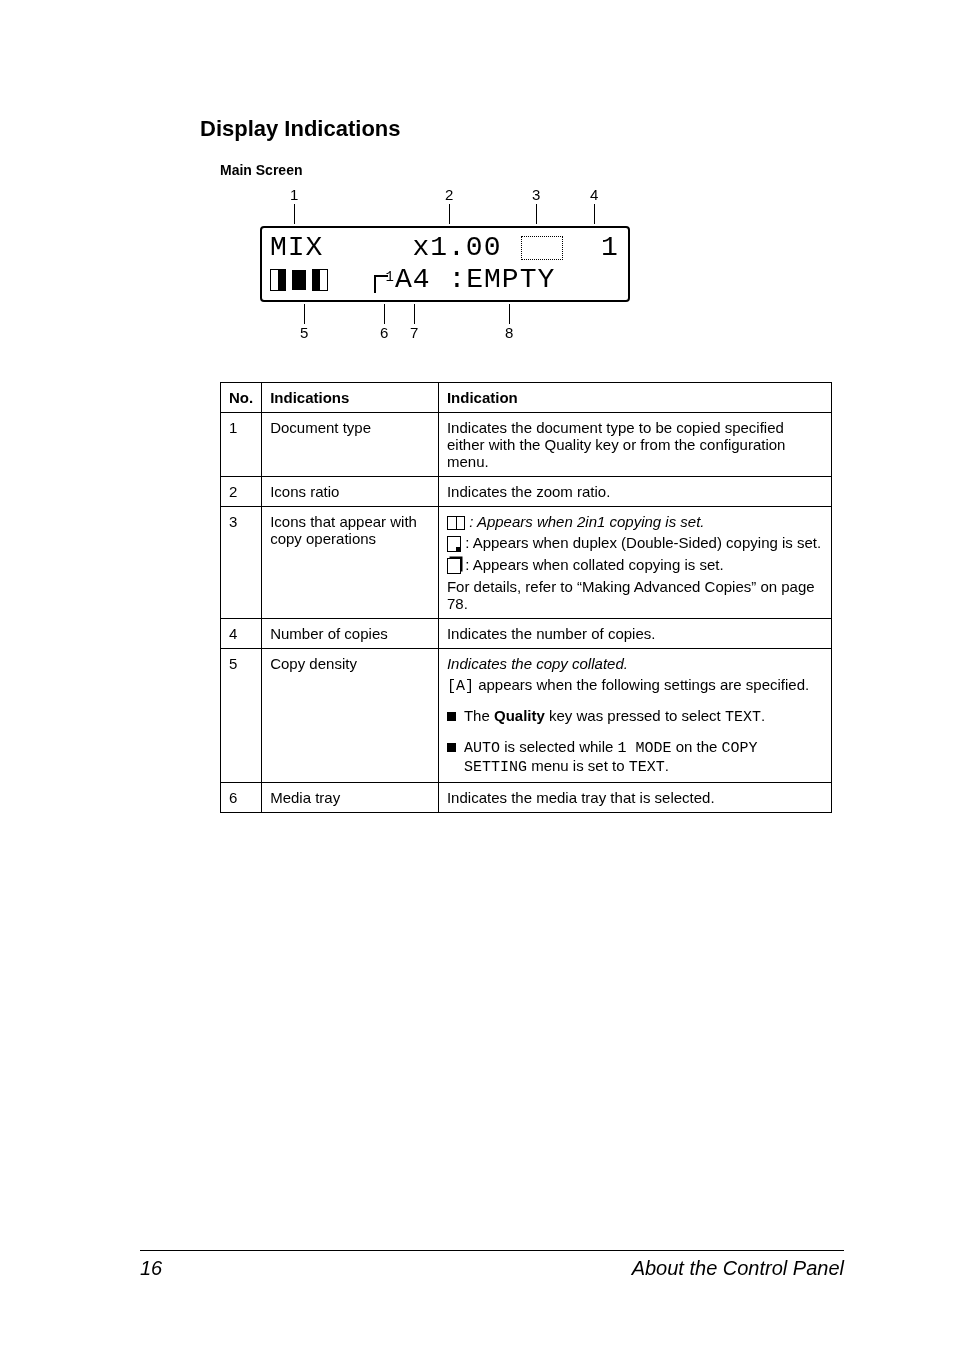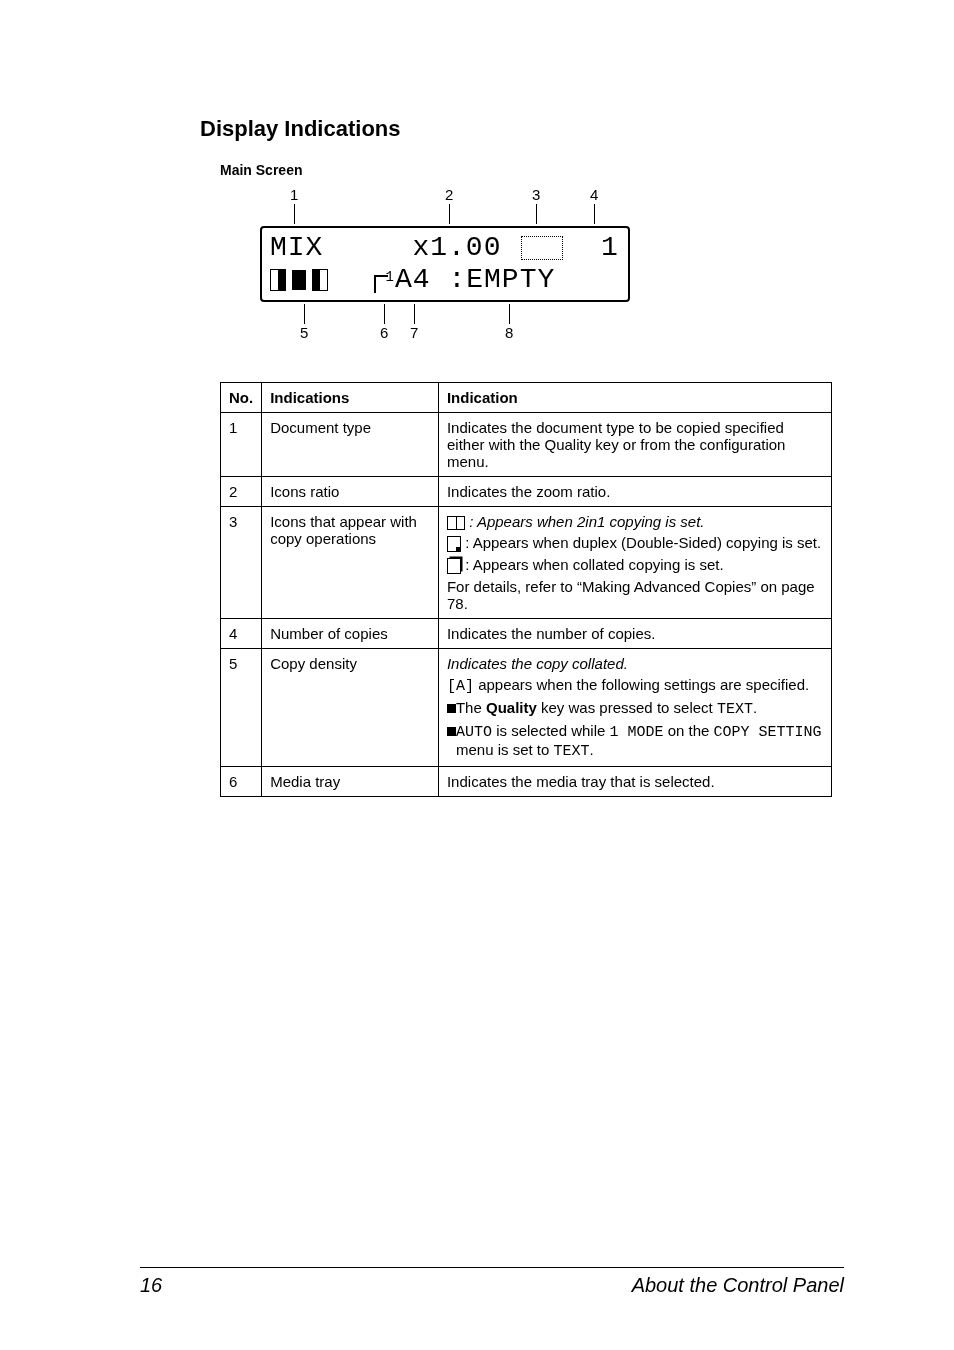--- a/index.html
+++ b/index.html
@@ -123,21 +123,22 @@
   table.desc th {
     font-weight: bold;
     background: #fff;
   }
   .mono {
     font-family: "Courier New", monospace;
   }
   .bullet-row {
     display: flex;
     align-items: flex-start;
-    margin-top: 4px;
+    gap: 8px;
+    margin-top: 12px;
   }
   .sq-bullet {
     width: 9px; height: 9px; background:#000; flex:0 0 auto; margin-top:5px;
   }
   .cell-block { margin-top: 4px; }
   .cell-block:first-child { margin-top: 0; font-style: italic; }
 
   
   .ico-2in1 {
     display:inline-block; width:16px; height:12px;
@@ -157,21 +158,21 @@
   }
   .ico-collate {
     display:inline-block; width:12px; height:14px;
     border:1.5px solid #000; box-shadow: 2px -2px 0 -0.5px #000;
     vertical-align:middle;
   }
 
   
   .footer {
     position: absolute;
-    bottom: 53px;
+    bottom: 70px;
     left: 140px;
     right: 110px;
   }
   .footer hr {
     border: none;
     border-top: 1px solid #000;
     margin: 0 0 6px 0;
   }
   .footer .row {
     display: flex;

